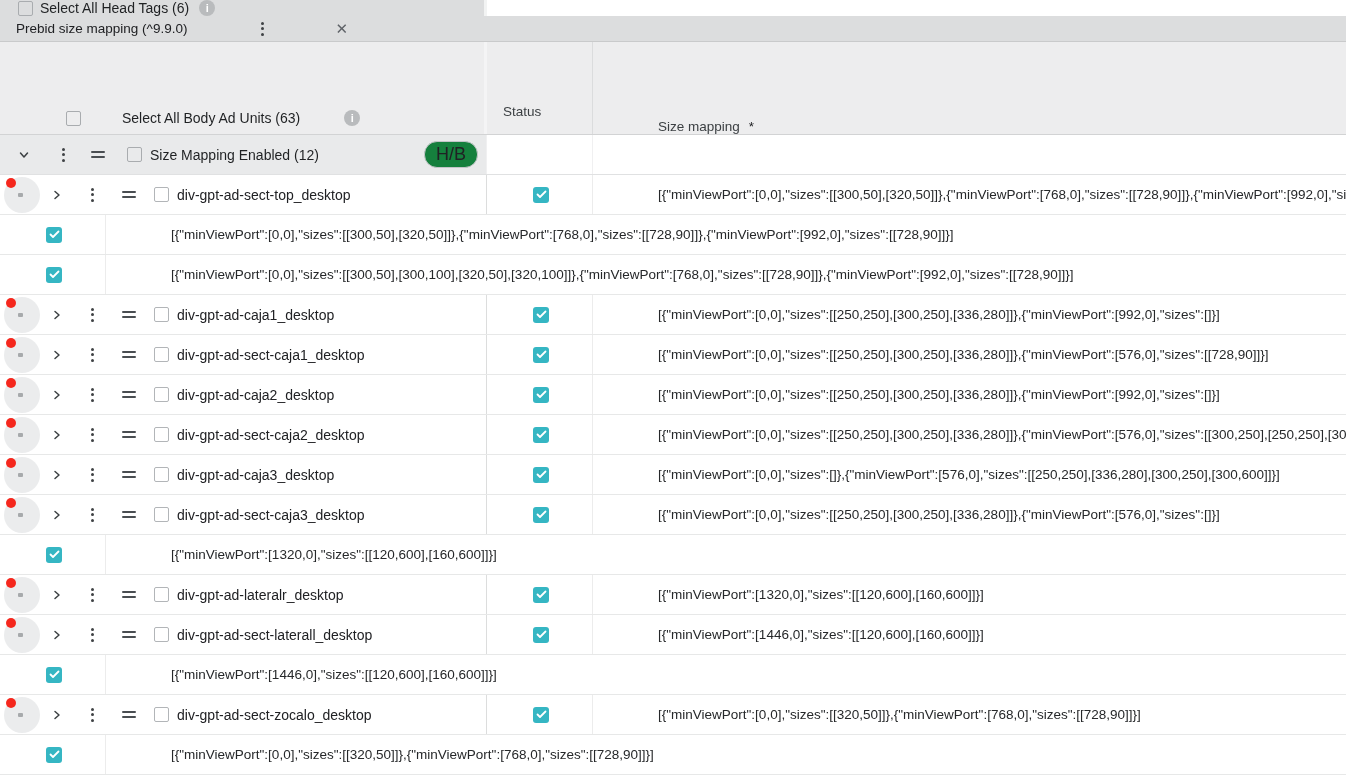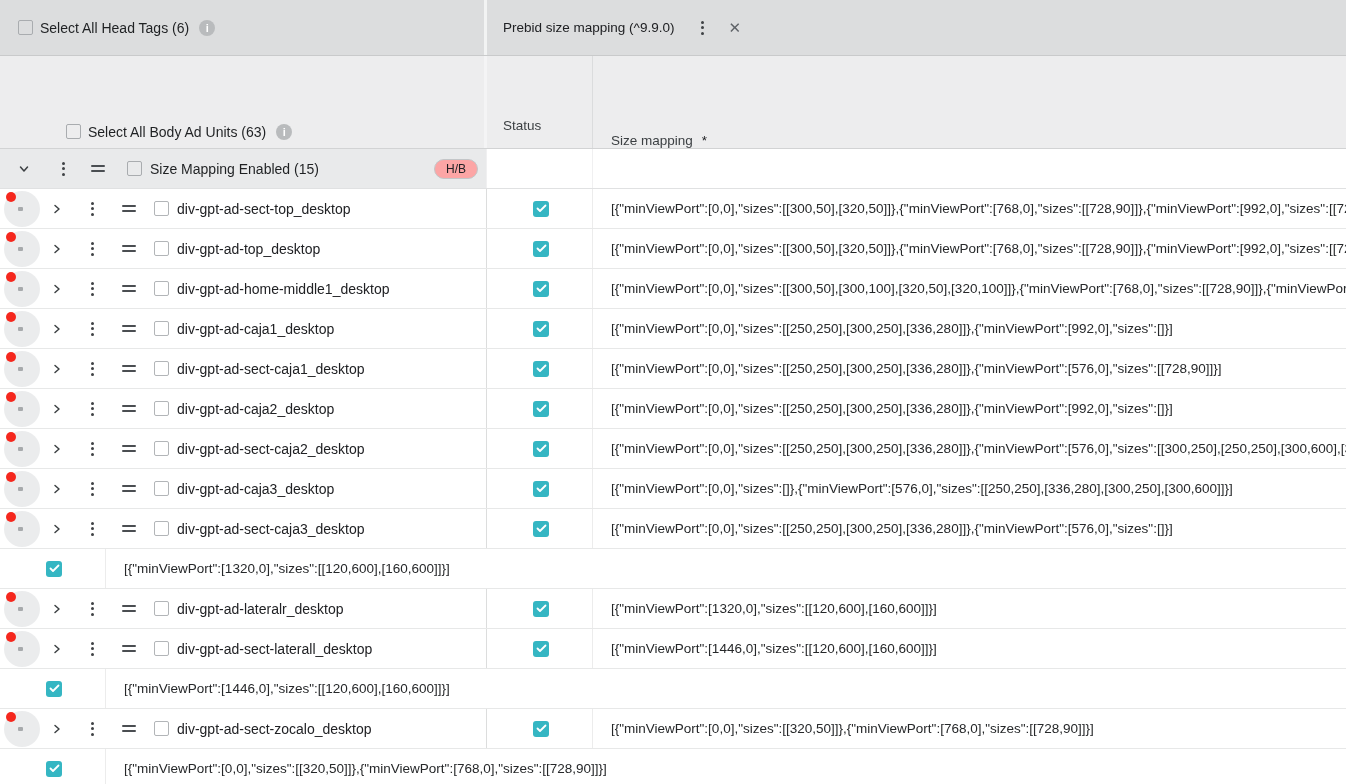--- a/index.html
+++ b/index.html
@@ -3,31 +3,31 @@
 <meta charset="utf-8">
 <style>
   * { margin:0; padding:0; box-sizing:border-box; }
   html,body { width:1346px; height:784px; background:#fff; overflow:hidden; }
   body { font-family:"Liberation Sans", sans-serif; color:#202124; }
   .app { width:1346px; height:784px; display:flex; flex-direction:column; background:#fff; }
 
   
   .band { display:flex; width:100%; flex:none; }
   .left-cell { width:487px; flex:none; display:flex; align-items:center; position:relative; }
-  .right-cell { flex:1; display:flex; align-items:center; overflow:hidden; position:relative; }
-
-  
-  .band-top { height:56px; border-bottom:1px solid #c9cacb; }
+  .right-cell { flex:1; display:flex; align-items:center; overflow:hidden; position:relative;gap:47px; }
+
+  
+  .band-top { height:42px; border-bottom:1px solid #c9cacb;flex-direction:column; }
   .band-top .left-cell { background:#dcddde; border-right:3px solid #f2f3f3; padding-left:18px; }
   .band-top .right-cell { background:#dcddde; padding-left:16px; }
 
   
   .band-colhdr { height:93px; border-bottom:1px solid #d2d3d4; }
   .band-colhdr .left-cell { background:#ededee; border-right:3px solid #f4f4f5; padding-left:66px; align-items:flex-start; padding-top:68px; }
-  .band-colhdr .left-cell .hdr-inner { display:flex; align-items:flex-start; }
+  .band-colhdr .left-cell .hdr-inner { display:flex; align-items:flex-end;gap:34px; }
   .band-colhdr .right-cell { background:#ededee; align-items:stretch; }
 
   
   .band-group { height:40px; border-bottom:1px solid #e0e1e2; }
   .band-group .left-cell { background:#e9eaeb; border-right:1px solid #f0f0f1; padding-left:18px; }
   .band-group .right-cell { background:#fff; }
 
   
   .row { height:40px; border-bottom:1px solid #e7e8e8; }
   .row .left-cell { background:#fff; border-right:1px solid #dcdddd; }
@@ -64,21 +64,21 @@
   .kebab i { width:3px; height:3px; border-radius:50%; background:#3f4245; display:block; }
 
   .equals { display:inline-flex; flex-direction:column; gap:3.5px; width:14px; flex:none; }
   .equals i { height:2.2px; border-radius:1px; background:#4a4e52; display:block; }
 
   .chev { width:12px; height:12px; flex:none; display:inline-flex; align-items:center; justify-content:center; }
 
   .close-x { font-size:15px; color:#5f6368; margin-left:22px; cursor:pointer; }
   .tab-kebab { margin-left:24px; }
 
-  .pill { margin-left:auto; margin-right:8px; border:1px solid #c3c6c8; border-radius:13px; background:#fca5a5; padding:2px 11px; font-size:12px; color:#202124; flex:none; }
+  .pill { margin-left:auto; margin-right:8px; border:1px solid #c3c6c8; border-radius:13px; background:#15803d; padding:2px 11px; font-size:18px; color:#202124; flex:none; }
 
   
   .avatar { width:36px; height:36px; border-radius:50%; background:#ebeced; position:relative; flex:none; margin-left:4px; }
   .avatar .dot { position:absolute; top:1px; left:2px; width:10px; height:10px; border-radius:50%; background:var(--red,#f5271d); }
   .avatar .mark { position:absolute; top:16px; left:14px; width:5px; height:4px; border-radius:1px; background:#a7aaac; }
 
   
   .row .chev { margin-left:11px; }
   .row .kebab { margin-left:25px; }
   .row .equals { margin-left:26px; }
@@ -139,21 +139,21 @@
       <span class="kebab">
           <i></i>
           <i></i>
           <i></i>
         </span>
       <span class="equals">
           <i></i>
           <i></i>
         </span>
       <span class="cb"></span>
-      <span class="group-label">Size Mapping Enabled (15)</span>
+      <span class="group-label">Size Mapping Enabled (12)</span>
       <span class="pill">H/B</span>
     </div>
     <div class="right-cell">
       <div class="group-status-col"></div>
       <div class="map-col"></div>
     </div>
   </div>
 
   <div>
   <div class="band row">
@@ -187,79 +187,35 @@
               </svg>
         </span>
       </div>
       <div class="map-col">
         <span class="json-text">[{"minViewPort":[0,0],"sizes":[[300,50],[320,50]]},{"minViewPort":[768,0],"sizes":[[728,90]]},{"minViewPort":[992,0],"sizes":[[728,90]]}]</span>
       </div>
     </div>
   </div>
 
   <div class="band row">
-    <div class="left-cell">
-      <span class="avatar">
-        <span class="dot"></span>
-        <span class="mark"></span>
-      </span>
-      <span class="chev">
-        <svg width="12" height="12" viewBox="0 0 12 12">
-              <polyline points="4,2.5 8,6 4,9.5" fill="none" stroke="#3c4043" stroke-width="1.5" stroke-linecap="round" stroke-linejoin="round"></polyline>
-            </svg>
-      </span>
-      <span class="kebab">
-            <i></i>
-            <i></i>
-            <i></i>
-          </span>
-      <span class="equals">
-            <i></i>
-            <i></i>
-          </span>
-      <span class="cb"></span>
-      <span class="row-label">div-gpt-ad-top_desktop</span>
-    </div>
     <div class="right-cell">
       <div class="status-col">
         <span class="cb-checked">
           <svg width="11" height="9" viewBox="0 0 11 9">
                 <polyline points="1.5,4.5 4,7 9.5,1.5" fill="none" stroke="#ffffff" stroke-width="1.8" stroke-linecap="round" stroke-linejoin="round"></polyline>
               </svg>
         </span>
       </div>
       <div class="map-col">
         <span class="json-text">[{"minViewPort":[0,0],"sizes":[[300,50],[320,50]]},{"minViewPort":[768,0],"sizes":[[728,90]]},{"minViewPort":[992,0],"sizes":[[728,90]]}]</span>
       </div>
     </div>
   </div>
 
   <div class="band row">
-    <div class="left-cell">
-      <span class="avatar">
-        <span class="dot"></span>
-        <span class="mark"></span>
-      </span>
-      <span class="chev">
-        <svg width="12" height="12" viewBox="0 0 12 12">
-              <polyline points="4,2.5 8,6 4,9.5" fill="none" stroke="#3c4043" stroke-width="1.5" stroke-linecap="round" stroke-linejoin="round"></polyline>
-            </svg>
-      </span>
-      <span class="kebab">
-            <i></i>
-            <i></i>
-            <i></i>
-          </span>
-      <span class="equals">
-            <i></i>
-            <i></i>
-          </span>
-      <span class="cb"></span>
-      <span class="row-label">div-gpt-ad-home-middle1_desktop</span>
-    </div>
     <div class="right-cell">
       <div class="status-col">
         <span class="cb-checked">
           <svg width="11" height="9" viewBox="0 0 11 9">
                 <polyline points="1.5,4.5 4,7 9.5,1.5" fill="none" stroke="#ffffff" stroke-width="1.8" stroke-linecap="round" stroke-linejoin="round"></polyline>
               </svg>
         </span>
       </div>
       <div class="map-col">
         <span class="json-text">[{"minViewPort":[0,0],"sizes":[[300,50],[300,100],[320,50],[320,100]]},{"minViewPort":[768,0],"sizes":[[728,90]]},{"minViewPort":[992,0],"sizes":[[728,90]]}]</span>

